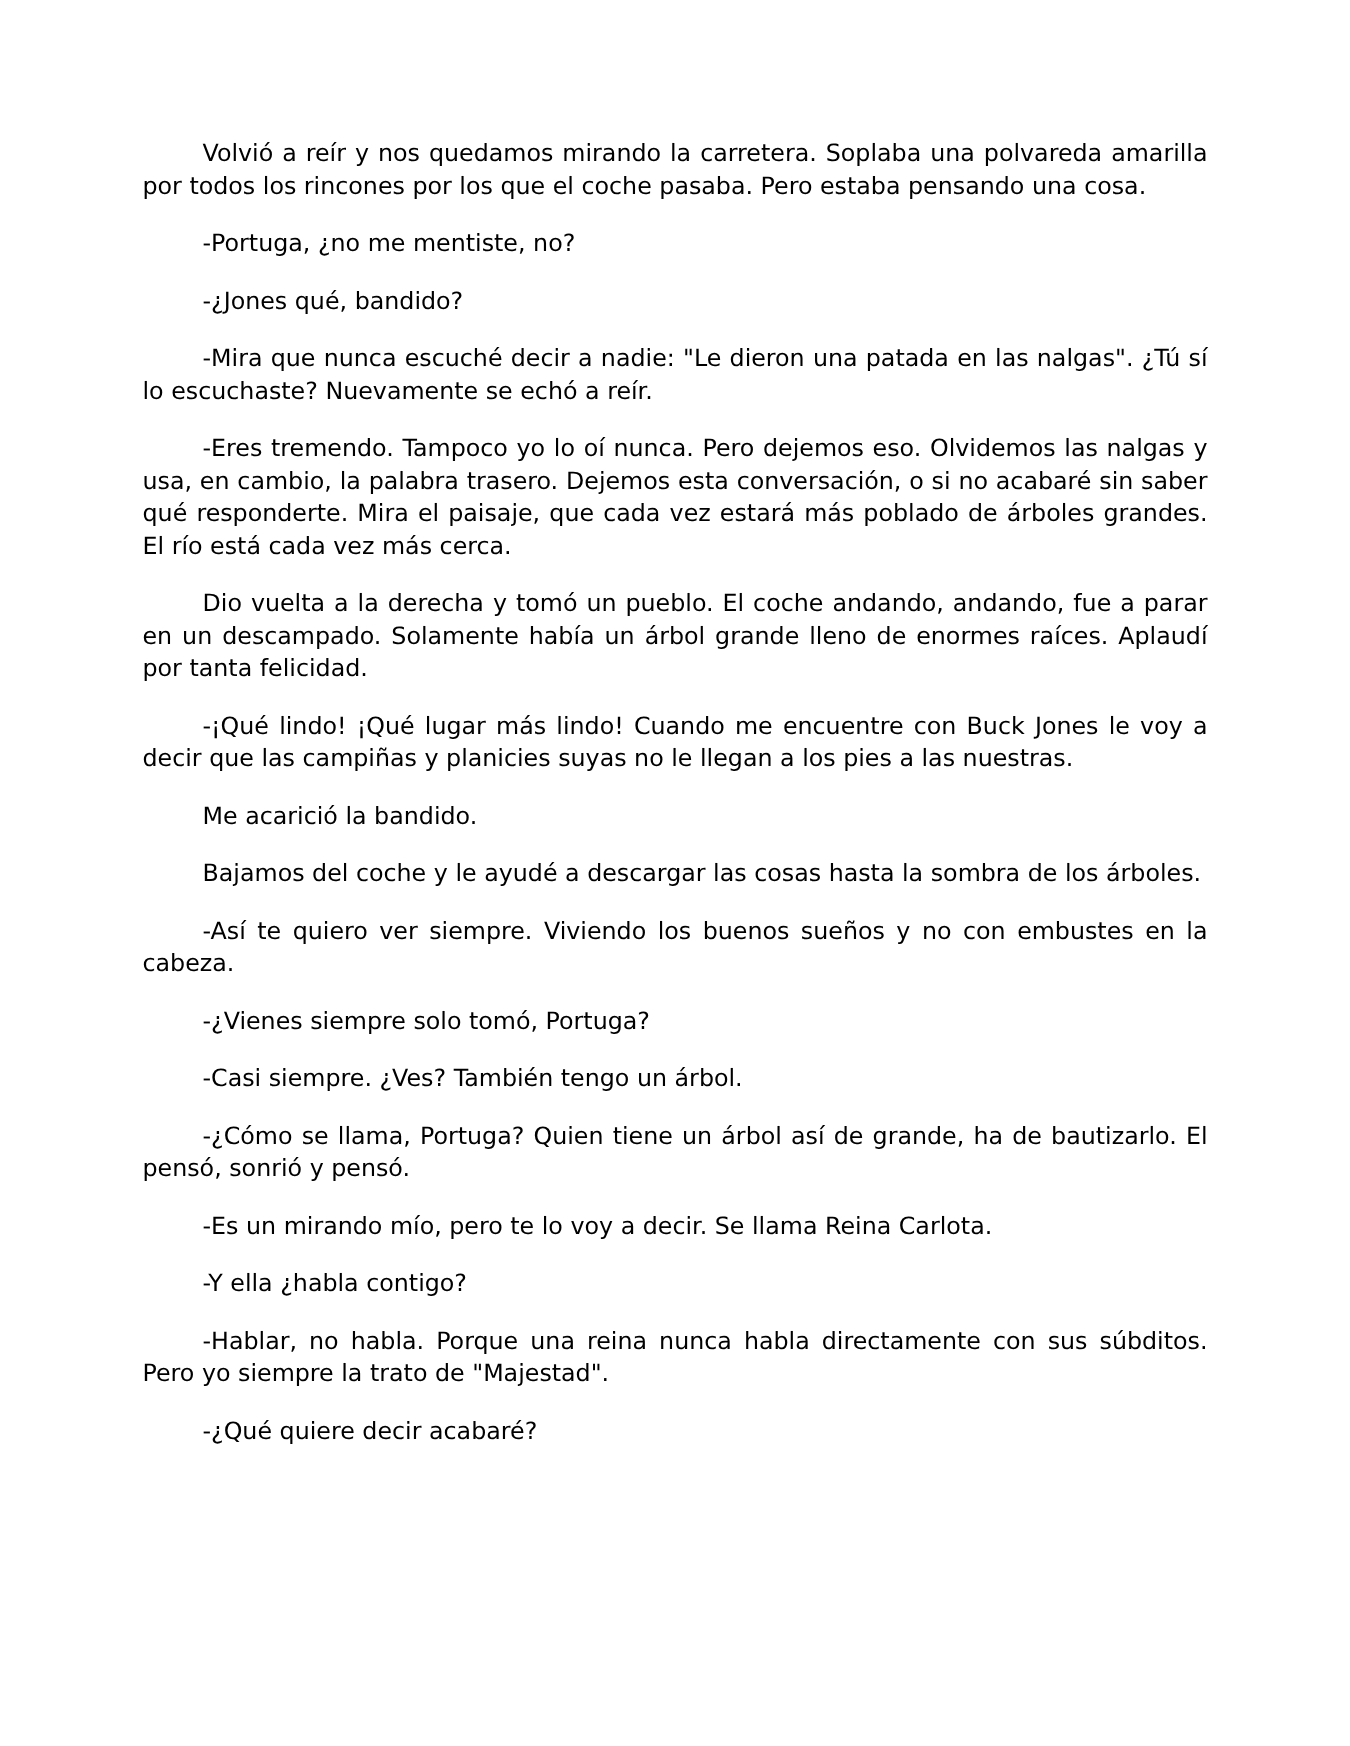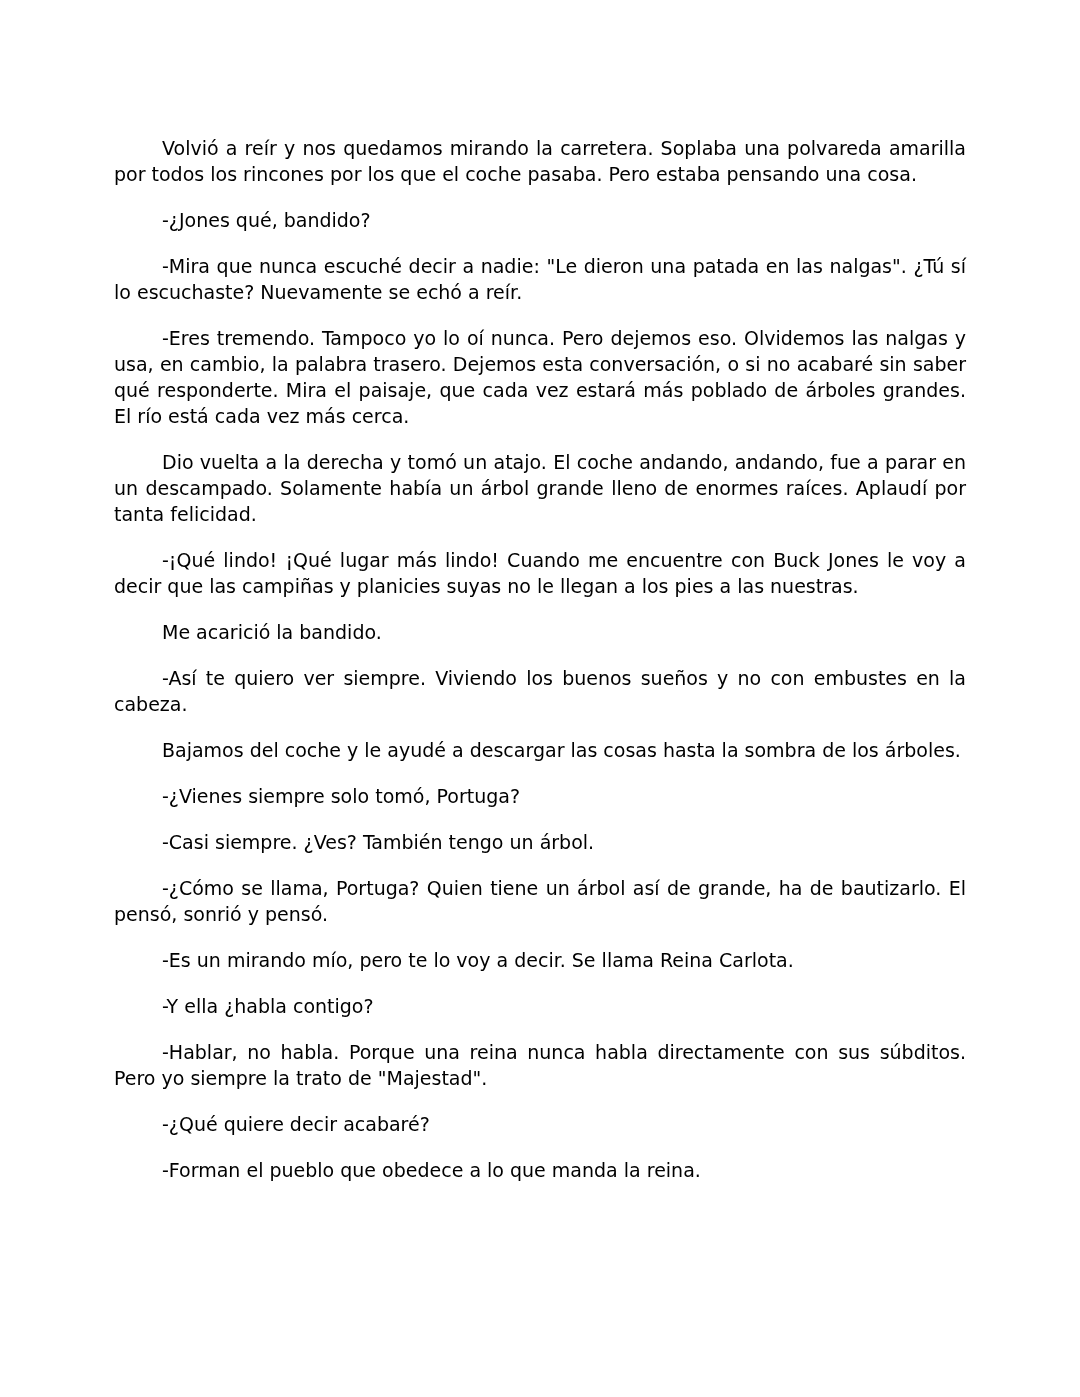--- a/index.html
+++ b/index.html
@@ -16,48 +16,47 @@
     font-family: "DejaVu Sans", "Liberation Sans", sans-serif;
   }
   .text-block {
     position: absolute;
     top: 110px;
     left: 114px;
     width: 852px;
     color: #000000;
     font-size: 19px;
     line-height: 26px;
-    margin-top: 25px;
   }
   .para {
     margin: 0 0 20px 0;
     text-align: justify;
     text-indent: 48px;
     text-justify: inter-word;
   }
   .para:last-child {
     margin-bottom: 0;
   }
 </style>
 </head>
 <body>
 
 <div class="page">
   <div class="text-block">
       <p class="para">Volvió a reír y nos quedamos mirando la carretera. Soplaba una polvareda amarilla por todos los rincones por los que el coche pasaba. Pero estaba pensando una cosa.</p>
+      <p class="para">-Portuga, ¿no me mentiste, no?</p>
       <p class="para">-¿Jones qué, bandido?</p>
       <p class="para">-Mira que nunca escuché decir a nadie: "Le dieron una patada en las nalgas". ¿Tú sí lo escuchaste? Nuevamente se echó a reír.</p>
       <p class="para">-Eres tremendo. Tampoco yo lo oí nunca. Pero dejemos eso. Olvidemos las nalgas y usa, en cambio, la palabra trasero. Dejemos esta conversación, o si no acabaré sin saber qué responderte. Mira el paisaje, que cada vez estará más poblado de árboles grandes. El río está cada vez más cerca.</p>
-      <p class="para">Dio vuelta a la derecha y tomó un atajo. El coche andando, andando, fue a parar en un descampado. Solamente había un árbol grande lleno de enormes raíces. Aplaudí por tanta felicidad.</p>
+      <p class="para">Dio vuelta a la derecha y tomó un pueblo. El coche andando, andando, fue a parar en un descampado. Solamente había un árbol grande lleno de enormes raíces. Aplaudí por tanta felicidad.</p>
       <p class="para">-¡Qué lindo! ¡Qué lugar más lindo! Cuando me encuentre con Buck Jones le voy a decir que las campiñas y planicies suyas no le llegan a los pies a las nuestras.</p>
       <p class="para">Me acarició la bandido.</p>
+      <p class="para">Bajamos del coche y le ayudé a descargar las cosas hasta la sombra de los árboles.</p>
       <p class="para">-Así te quiero ver siempre. Viviendo los buenos sueños y no con embustes en la cabeza.</p>
-      <p class="para">Bajamos del coche y le ayudé a descargar las cosas hasta la sombra de los árboles.</p>
       <p class="para">-¿Vienes siempre solo tomó, Portuga?</p>
       <p class="para">-Casi siempre. ¿Ves? También tengo un árbol.</p>
       <p class="para">-¿Cómo se llama, Portuga? Quien tiene un árbol así de grande, ha de bautizarlo. El pensó, sonrió y pensó.</p>
       <p class="para">-Es un mirando mío, pero te lo voy a decir. Se llama Reina Carlota.</p>
       <p class="para">-Y ella ¿habla contigo?</p>
       <p class="para">-Hablar, no habla. Porque una reina nunca habla directamente con sus súbditos. Pero yo siempre la trato de "Majestad".</p>
       <p class="para">-¿Qué quiere decir acabaré?</p>
-      <p class="para">-Forman el pueblo que obedece a lo que manda la reina.</p>
     </div>
 </div>
 
 </body></html>

